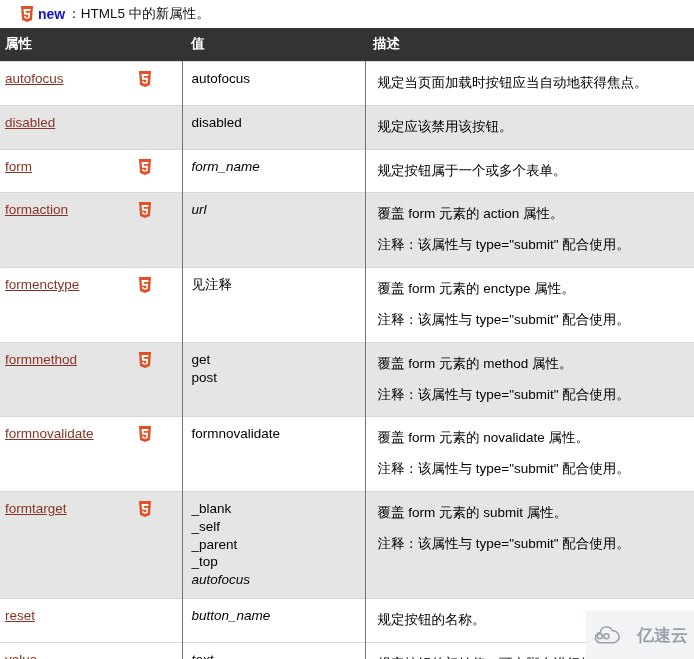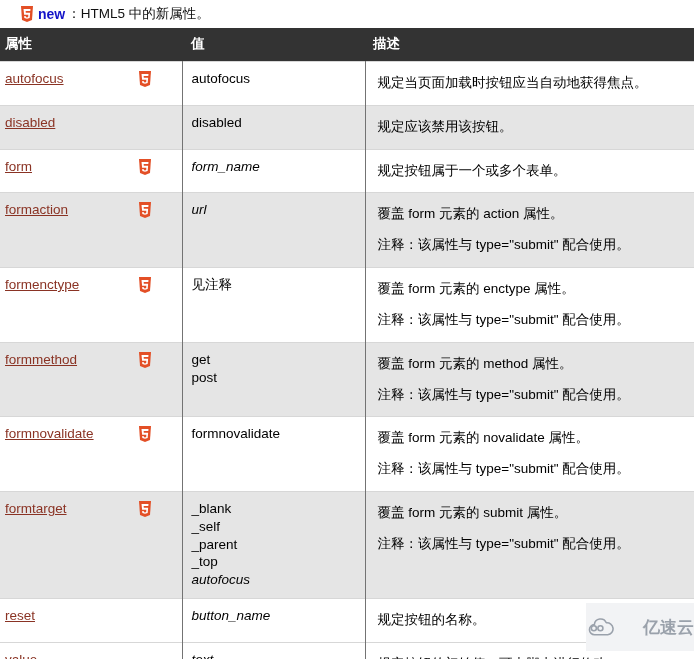--- a/index.html
+++ b/index.html
@@ -113,27 +113,27 @@
 
   
   .desc-p { margin: 4px; }
   .desc-p + .desc-p { margin-top: 13px; }
   .note-label { font-weight: normal; }
 
   
   .watermark {
     position: absolute;
     right: 0px;
-    bottom: 8px;
+    bottom: 0px;
     width: 108px;
     height: 48px;
     background: #f2f3f5;
     display: flex;
     align-items: center;
-    justify-content: space-between;
+    justify-content: center;
     gap: 17px;
     pointer-events: none;
   }
   .watermark .wm-text {
     color: #9aa1ab;
     font-size: 17px;
     font-weight: bold;
     letter-spacing: 0px;
   }
   .watermark svg { display: block; }

